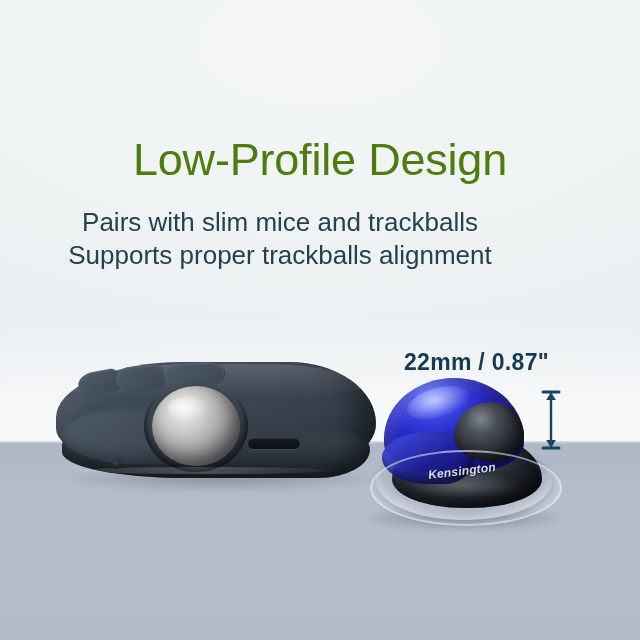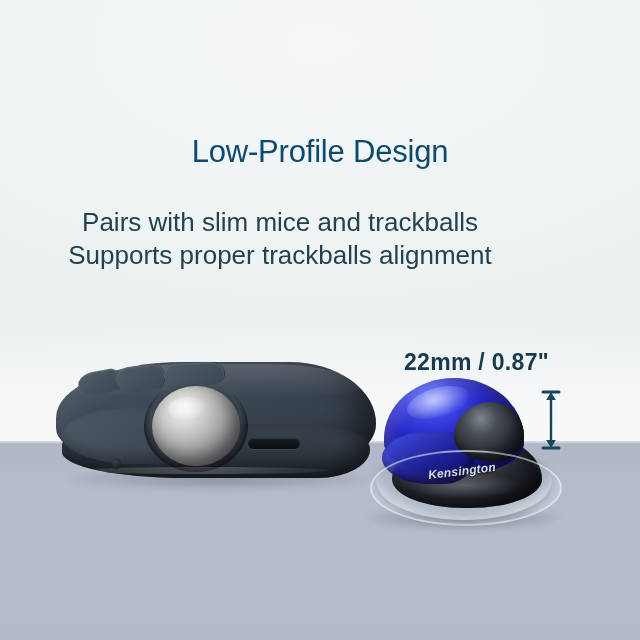--- a/index.html
+++ b/index.html
@@ -28,22 +28,22 @@
   }
   .horizon{
     position:absolute;left:0;top:441px;width:640px;height:3px;
     background:linear-gradient(to bottom, rgba(214,221,226,.95), rgba(176,184,199,.9));
   }
 
   
   .textwrap{position:absolute;left:0;top:0;width:640px;text-align:center;}
   .title{
     position:absolute;left:0;top:136px;width:640px;
-    font-size:31px;font-weight:300;letter-spacing:-.2px;
-    color:#0c4a6e;line-height:1.05;
+    font-size:45px;font-weight:300;letter-spacing:-.2px;
+    color:#4d7c0f;line-height:1.05;
   }
   .sub{
     position:absolute;left:0;width:560px;
     font-size:26px;font-weight:400;color:#23424f;line-height:1.26;
   }
   .sub1{top:206px;}
   .sub2{top:239px;}
 
   
   .dim-label{

